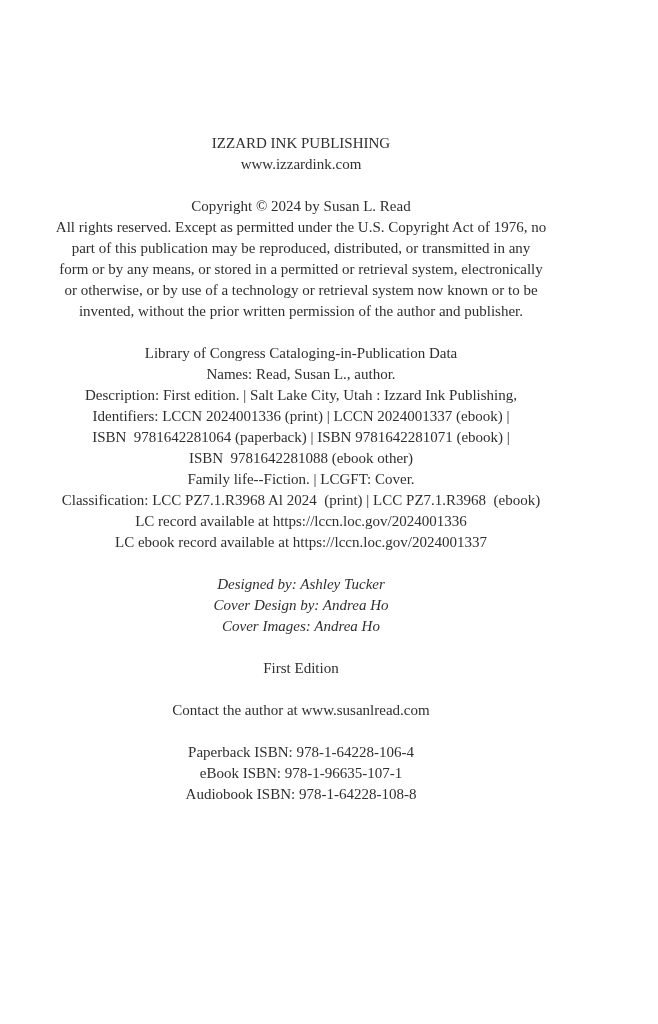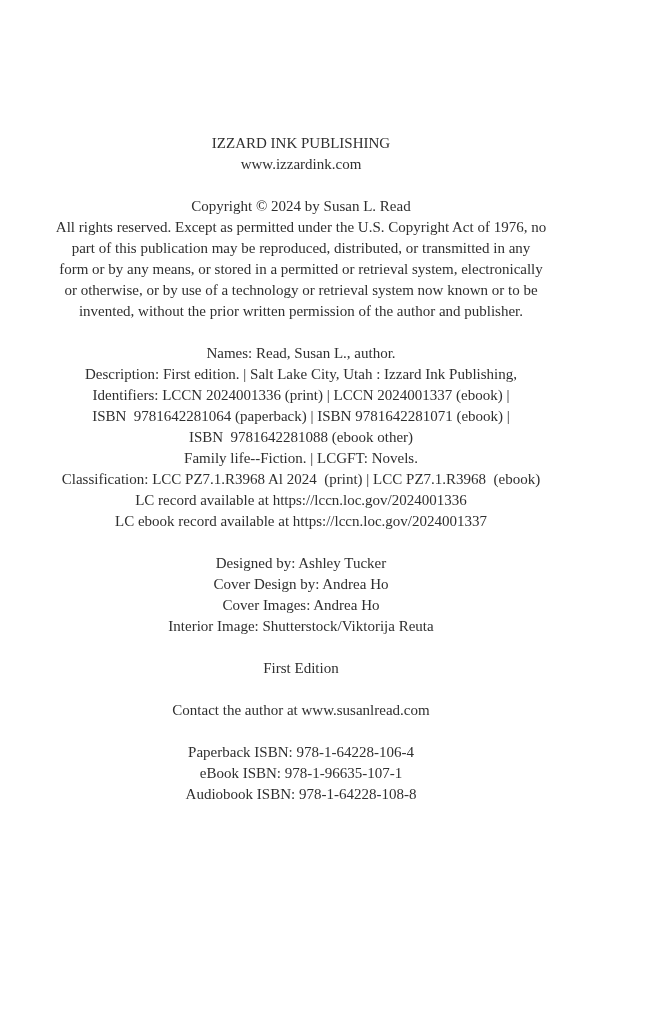--- a/index.html
+++ b/index.html
@@ -17,21 +17,21 @@
     color: #2f2f2f;
     background: #ffffff;
   }
   section { margin-bottom: 21px; }
   .line {
     text-align: center;
     font-size: 15px;
     line-height: 21px;
     white-space: pre-wrap;
   }
-  .credits .line { }
+  .credits .line { font-style: italic; }
 </style>
 </head>
 <body>
 
 <main class="page">
 
   <section>
     <div class="line">IZZARD INK PUBLISHING</div>
     <div class="line">www.izzardink.com</div>
   </section>
@@ -39,36 +39,36 @@
   <section>
       <div class="line">Copyright © 2024 by Susan L. Read</div>
       <div class="line">All rights reserved. Except as permitted under the U.S. Copyright Act of 1976, no</div>
       <div class="line">part of this publication may be reproduced, distributed, or transmitted in any</div>
       <div class="line">form or by any means, or stored in a permitted or retrieval system, electronically</div>
       <div class="line">or otherwise, or by use of a technology or retrieval system now known or to be</div>
       <div class="line">invented, without the prior written permission of the author and publisher.</div>
     </section>
 
   <section>
+      <div class="line">Library of Congress Cataloging-in-Publication Data</div>
       <div class="line">Names: Read, Susan L., author.</div>
       <div class="line">Description: First edition. | Salt Lake City, Utah : Izzard Ink Publishing,</div>
       <div class="line">Identifiers: LCCN 2024001336 (print) | LCCN 2024001337 (ebook) |</div>
       <div class="line">ISBN  9781642281064 (paperback) | ISBN 9781642281071 (ebook) |</div>
       <div class="line">ISBN  9781642281088 (ebook other)</div>
-      <div class="line">Family life--Fiction. | LCGFT: Novels.</div>
+      <div class="line">Family life--Fiction. | LCGFT: Cover.</div>
       <div class="line">Classification: LCC PZ7.1.R3968 Al 2024  (print) | LCC PZ7.1.R3968  (ebook)</div>
       <div class="line">LC record available at https://lccn.loc.gov/2024001336</div>
       <div class="line">LC ebook record available at https://lccn.loc.gov/2024001337</div>
     </section>
 
   <section class="credits">
       <div class="line">Designed by: Ashley Tucker</div>
       <div class="line">Cover Design by: Andrea Ho</div>
       <div class="line">Cover Images: Andrea Ho</div>
-      <div class="line">Interior Image: Shutterstock/Viktorija Reuta</div>
     </section>
 
   <section>
     <div class="line">First Edition</div>
   </section>
 
   <section>
     <div class="line">Contact the author at www.susanlread.com</div>
   </section>
 

